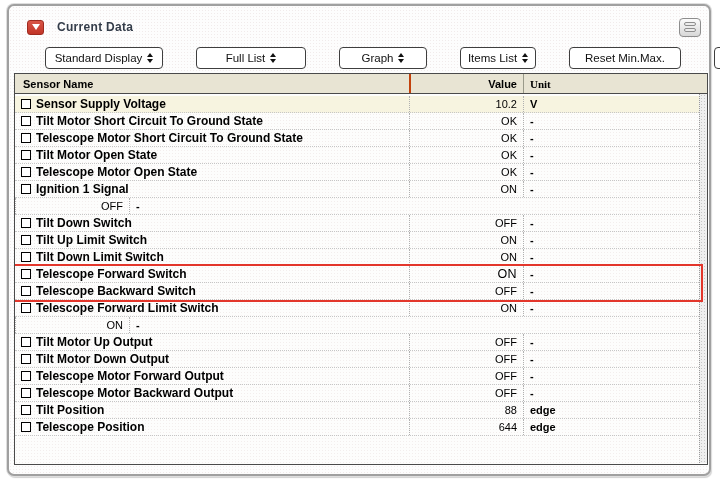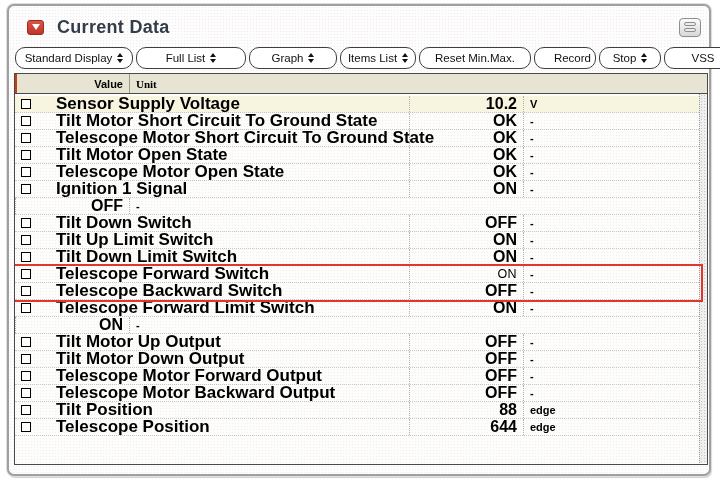--- a/index.html
+++ b/index.html
@@ -12,31 +12,31 @@
     background-image:radial-gradient(rgba(195,165,165,.20) .5px, rgba(0,0,0,0) .8px);
     background-size:3px 3px;
     box-shadow:0 0 0 1px #dedede, 1px 2px 1px rgba(0,0,0,.18);}
 
   
   .title-row{position:absolute;top:8px;left:18px;right:8px;height:26px;display:flex;align-items:center;}
   .title-icon{width:17px;height:15px;border-radius:3px;background:linear-gradient(#d95547,#c13527);
     border:1px solid #9e2a1f;display:inline-flex;align-items:center;justify-content:center;flex:none;}
   .title-icon .tri{width:0;height:0;border-left:4px solid transparent;border-right:4px solid transparent;
     border-top:6px solid #ffffff;}
-  .title-text{margin-left:13px;font-size:18px;font-weight:700;color:#333c49;letter-spacing:.3px;}
+  .title-text{margin-left:13px;font-size:12px;font-weight:700;color:#333c49;letter-spacing:.3px;}
   .corner-btn{margin-left:auto;width:22px;height:19px;border:1px solid #8d8d8d;border-radius:4px;
     background:linear-gradient(#fbfbfb,#d8d8d8);display:flex;flex-direction:column;align-items:center;
     justify-content:center;gap:2px;cursor:pointer;}
   .corner-btn .bar{width:12px;height:4px;border:1px solid #8d8d8d;border-radius:2px;background:#ececec;}
 
   
   .toolbar{position:absolute;top:41px;left:6px;width:692px;height:22px;display:flex;gap:3px;}
-  .tb{height:22px;border:1.5px solid #3e3e3e;border-radius:10px;background:#ffffff;
+  .tb{height:22px;border:1.5px solid #3e3e3e;border-radius:4px;background:#ffffff;
     display:flex;align-items:center;justify-content:center;gap:5px;font-size:11.5px;color:#111;
-    font-family:"Liberation Sans",sans-serif;padding:0 4px;cursor:pointer;flex:none;}
+    font-family:"Liberation Sans",sans-serif;padding:0 4px;cursor:pointer;flex:none;margin-left:30px;}
   .spin{display:inline-flex;flex-direction:column;gap:2px;align-items:center;}
   .spin .up{width:0;height:0;border-left:3px solid transparent;border-right:3px solid transparent;
     border-bottom:4px solid #111;}
   .spin .dn{width:0;height:0;border-left:3px solid transparent;border-right:3px solid transparent;
     border-top:4px solid #111;}
 
   
   .table{position:absolute;top:67px;left:5px;width:694px;height:392px;border:1px solid #4a4a4a;
     background-color:#fdfdfc;
     background-image:radial-gradient(rgba(195,165,165,.16) .5px, rgba(0,0,0,0) .8px);
@@ -47,24 +47,24 @@
   .h-value{width:114px;text-align:left;padding-right:6px;border-left:2px solid #c2410c;height:100%;
     display:flex;align-items:center;justify-content:flex-end;}
   .h-unit{width:176px;padding-left:6px;border-left:1px solid #9a9a8a;height:100%;
     display:flex;align-items:center;font-family:Liberation Serif, serif;}
   .h-sb{width:8px;height:100%;}
 
   .tbody{position:relative;height:369px;padding-top:2px;overflow:hidden;}
   .row{display:flex;height:17px;align-items:stretch;border-bottom:1px dotted #c6c6c6;cursor:default;}
   .row.hl{background-color:#f7f4e0;}
   .cell-name{width:394px;display:flex;align-items:center;padding-left:6px;
-    font-size:17px;font-weight:700;color:#000;white-space:nowrap;gap:20px;}
+    font-size:12px;font-weight:700;color:#000;white-space:nowrap;}
   .cb{width:10px;height:10px;border:1.5px solid #000;background:#fff;margin-right:5px;flex:none;cursor:pointer;}
   .cell-value{width:114px;display:flex;align-items:center;justify-content:flex-end;padding-right:6px;
-    border-left:1px dotted #b0b0b0;font-size:16px;font-weight:700;color:#000;}
+    border-left:1px dotted #b0b0b0;font-size:11px;font-weight:400;color:#000;}
   .cell-value.plain{font-weight:400;font-size:12.5px;letter-spacing:.4px;}
   .cell-unit{width:176px;display:flex;align-items:center;padding-left:6px;
     border-left:1px dotted #b0b0b0;font-size:11px;font-weight:700;color:#000;}
   .scrollbar{position:absolute;top:0;bottom:0;right:0;width:8px;border-left:1px dotted #9a9a9a;
     background-color:#efefef;
     background-image:radial-gradient(rgba(120,120,120,.35) .5px, rgba(0,0,0,0) .8px);
     background-size:3px 3px;cursor:pointer;}
   .redbox{position:absolute;left:-2px;width:690px;border:2px solid #e3362b;background:transparent;
     pointer-events:none;z-index:5;}
 </style>
@@ -126,20 +126,21 @@
           <span class="dn"></span>
         </span>
       </button>
       <button class="tb" style="width: 78px;">
         <span>VSS</span>
       </button>
     </div>
 
   <div class="table">
     <div class="thead">
+      <span class="h-name">Sensor Name</span>
       <span class="h-value">Value</span>
       <span class="h-unit">Unit</span>
       <span class="h-sb"></span>
     </div>
     <div class="tbody" id="tbody">
       <div class="scrollbar"></div>
       <div class="row hl">
           <span class="cell-name">
             <span class="cb"></span>
             <span>Sensor Supply Voltage</span>

